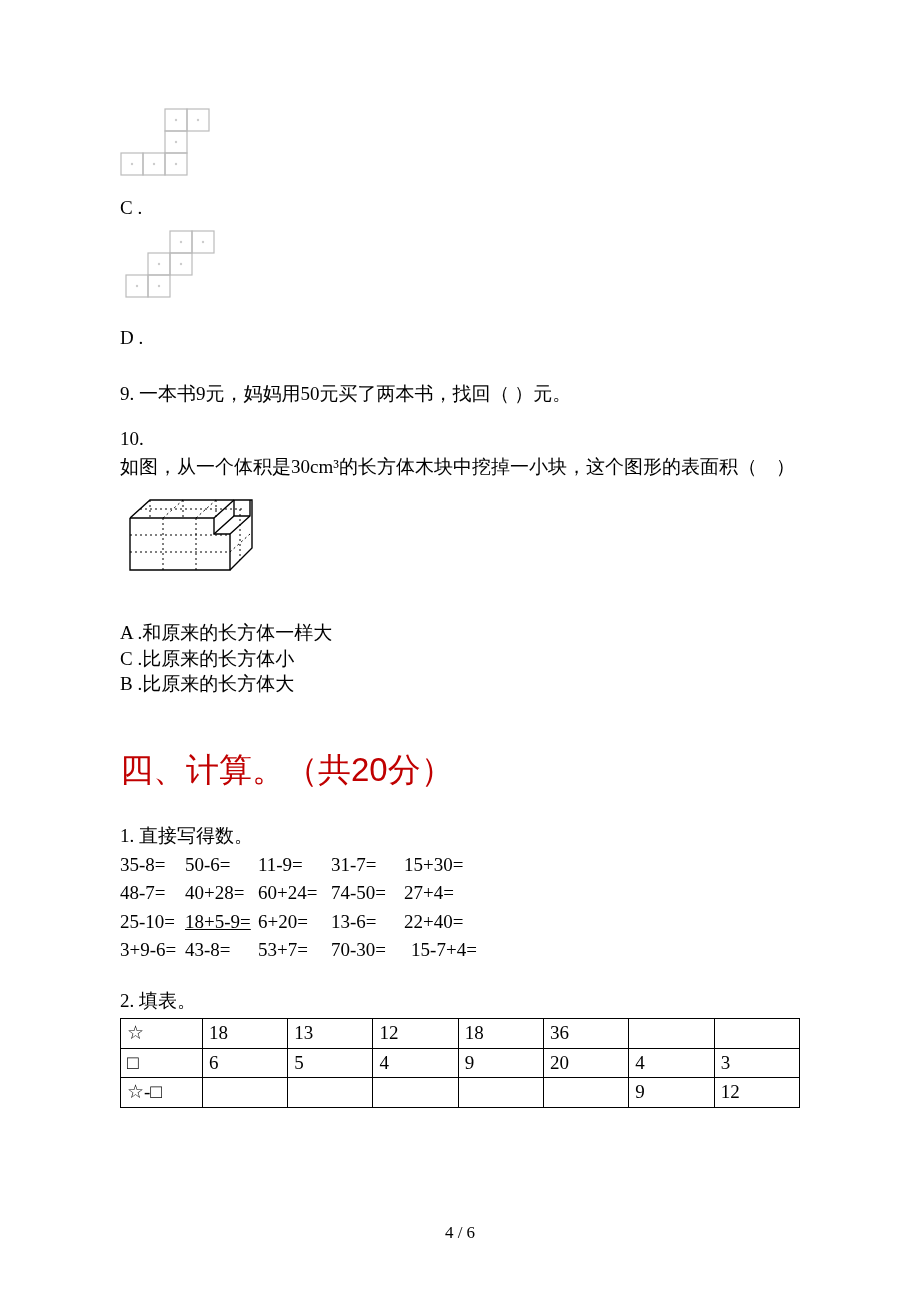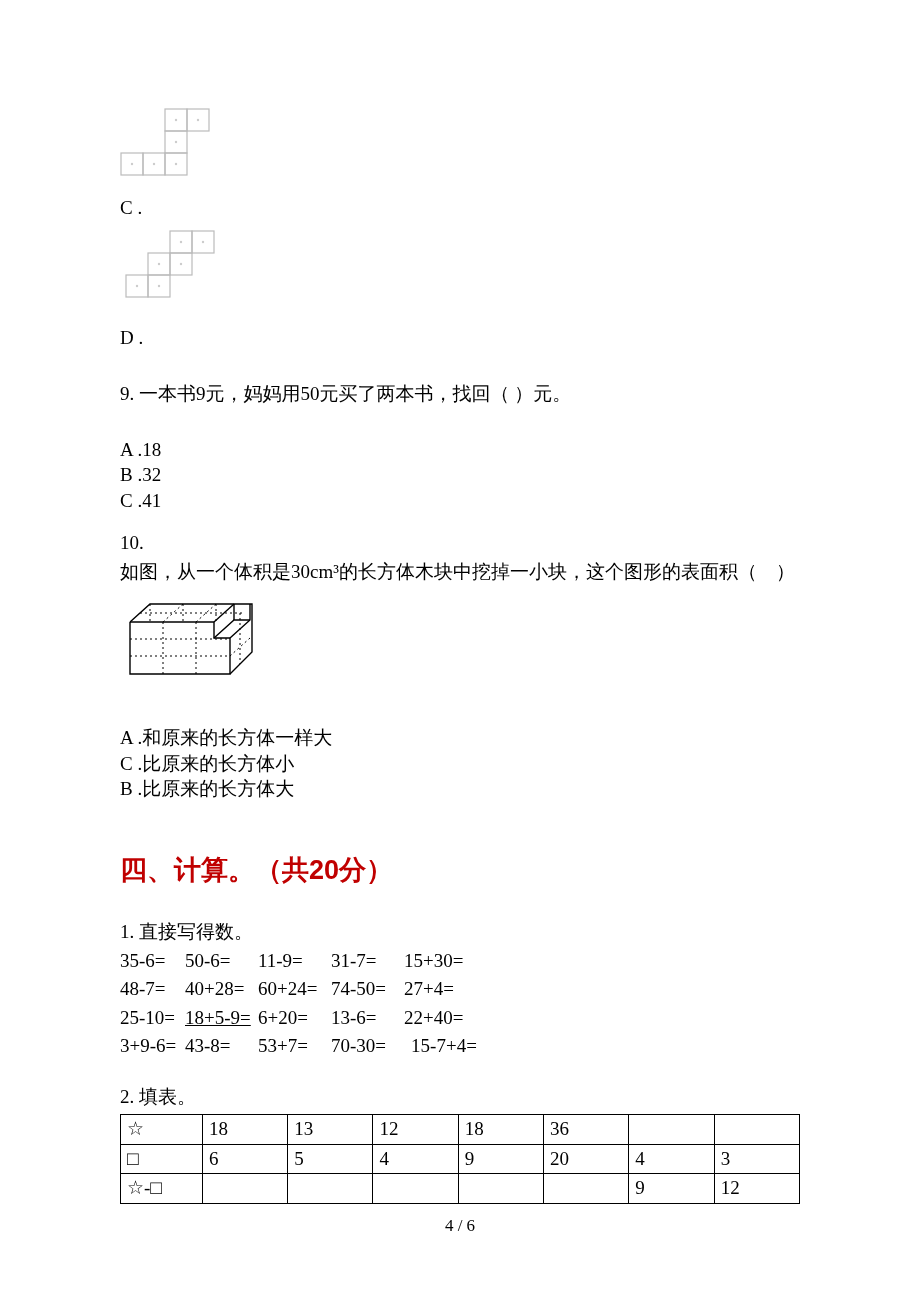--- a/index.html
+++ b/index.html
@@ -20,22 +20,22 @@
     .figure-d { width: 98px; height: 85px; margin-bottom: 2px; margin-top: 6px; }
     .q9 { margin-top: 28px; }
     .opts-9 { margin-top: 28px; }
     .opts-9 div { line-height: 1.35; }
     .q10 { margin-top: 16px; }
     .q10-fig { margin-top: 6px; margin-bottom: 4px; }
     .opts-10 { margin-top: 36px; }
     .opts-10 div { line-height: 1.35; }
     .section-heading {
       color: #c00000;
-      font-size: 27px;
-      font-weight: bold;
+      font-size: 33px;
+      font-weight: normal;
       margin-top: 48px;
       font-family: "SimHei", "黑体", sans-serif;
     }
     .calc-q { margin-top: 28px; }
     .calc-row { font-family: serif; letter-spacing: 0; }
     .calc-row span { display: inline-block; }
     .fill-q { margin-top: 22px; }
     table.fill {
       border-collapse: collapse;
       width: 100%;
@@ -48,21 +48,21 @@
       padding: 0 6px;
       text-align: left;
       font-family: serif;
     }
     table.fill td.sym {
       font-family: serif;
       text-align: left;
     }
     .page-number {
       position: absolute;
-      bottom: 64px;
+      bottom: 57px;
       left: 0;
       width: 100%;
       text-align: center;
       font-size: 17px;
     }
   </style>
 </head>
 <body>
 
 <div class="option-row">
@@ -108,25 +108,20 @@
         <circle cx="17" cy="58" r="1.2"></circle>
           <circle cx="39" cy="58" r="1.2"></circle>
       </g>
     </svg>
     <div><span class="option-label">D .</span></div>
   </div>
 </div>
 
 <div class="q9">
   <div>9. 一本书9元，妈妈用50元买了两本书，找回（  ）元。</div>
-  <div class="opts-9">
-    <div>A .18</div>
-    <div>B .32</div>
-    <div>C .41</div>
-  </div>
 </div>
 
 <div class="q10">
   <div>10.</div>
   <div>如图，从一个体积是30cm³的长方体木块中挖掉一小块，这个图形的表面积（　）</div>
   <div class="q10-fig">
     <svg width="150" height="88" viewBox="0 0 150 88">
       <g stroke="#000" stroke-width="1.4" fill="none">
 
         <polyline points="10,30 10,82 110,82 110,46 94,46 94,30"></polyline>
@@ -159,21 +154,21 @@
     <div>C .比原来的长方体小</div>
     <div>B .比原来的长方体大</div>
   </div>
 </div>
 
 <div class="section-heading">四、计算。（共20分）</div>
 
 <div class="calc-q">
   <div>1. 直接写得数。</div>
   <div id="calc-rows">
-      <div class="calc-row"><span style="width: 65px;">35-6=</span><span style="width: 73px;">50-6=</span><span style="width: 73px;">11-9=</span><span style="width: 73px;">31-7=</span><span style="width: 80px;">15+30=</span></div>
+      <div class="calc-row"><span style="width: 65px;">35-8=</span><span style="width: 73px;">50-6=</span><span style="width: 73px;">11-9=</span><span style="width: 73px;">31-7=</span><span style="width: 80px;">15+30=</span></div>
       <div class="calc-row"><span style="width: 65px;">48-7=</span><span style="width: 73px;">40+28=</span><span style="width: 73px;">60+24=</span><span style="width: 73px;">74-50=</span><span style="width: 80px;">27+4=</span></div>
       <div class="calc-row"><span style="width: 65px;">25-10=</span><span style="width: 73px; text-decoration: underline;">18+5-9=</span><span style="width: 73px;">6+20=</span><span style="width: 73px;">13-6=</span><span style="width: 80px;">22+40=</span></div>
       <div class="calc-row"><span style="width: 65px;">3+9-6=</span><span style="width: 73px;">43-8=</span><span style="width: 73px;">53+7=</span><span style="width: 73px;">70-30=</span><span style="width: 80px; text-align: center;">15-7+4=</span></div>
     </div>
 </div>
 
 <div class="fill-q">
   <div>2. 填表。</div>
   <table class="fill">
     <colgroup>

